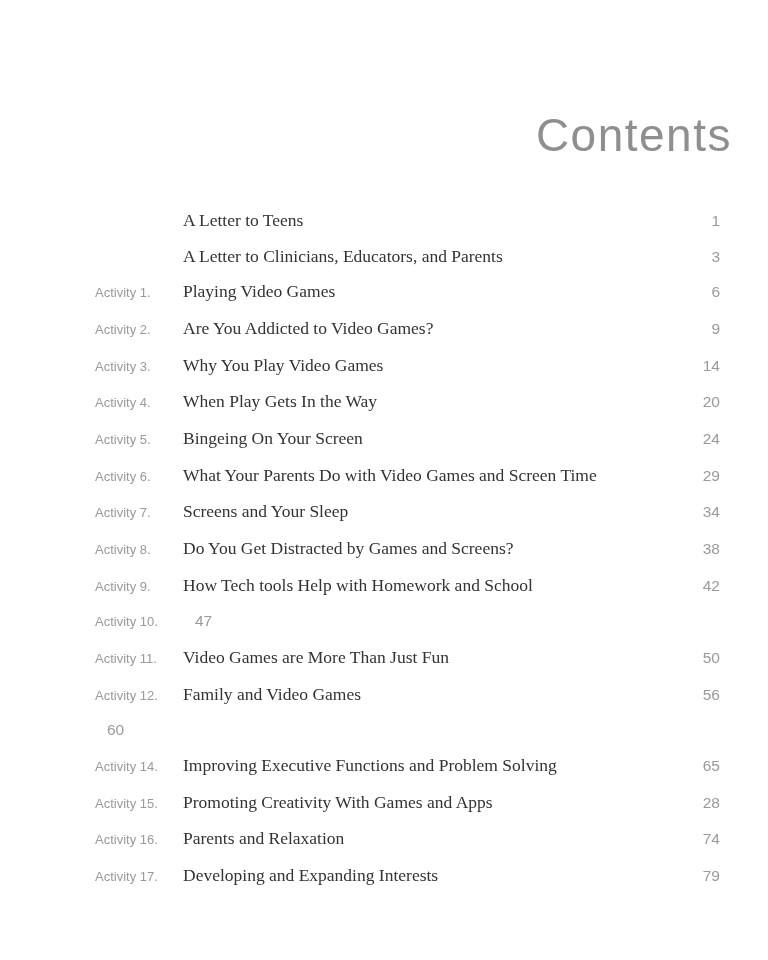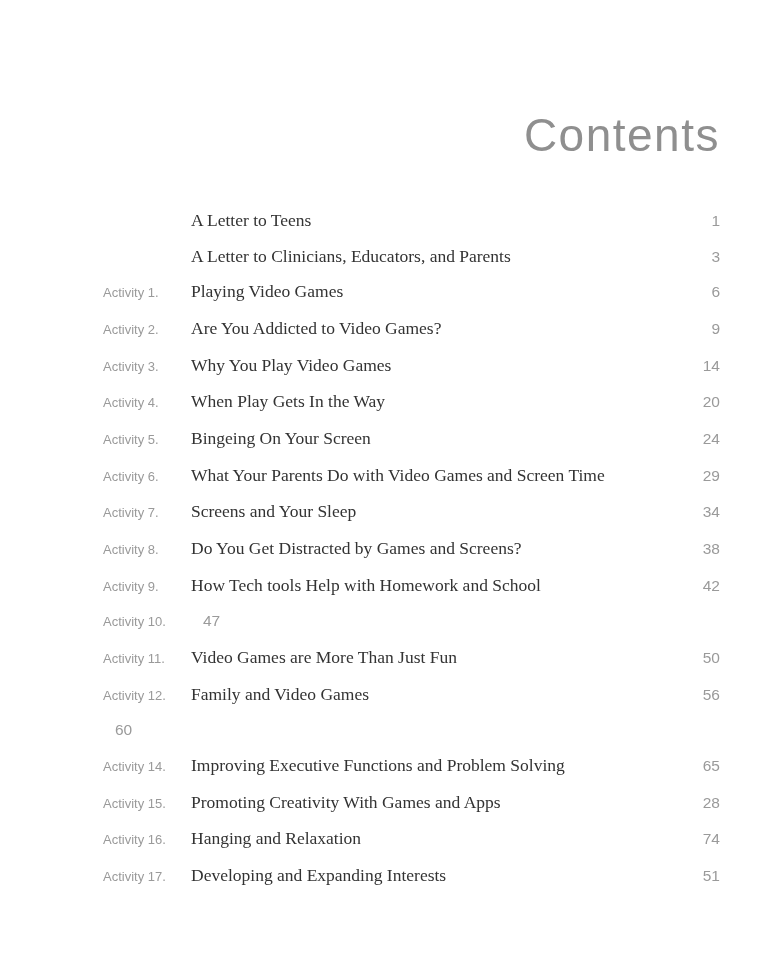--- a/index.html
+++ b/index.html
@@ -11,41 +11,40 @@
     position: relative;
     width: 768px;
     height: 960px;
     background: #ffffff;
     overflow: hidden;
     font-family: "Liberation Sans", sans-serif;
   }
   .contents-title {
     position: absolute;
     top: 112px;
-    right: 48px;
+    right: 36px;
     margin: 0;
     font-family: "Liberation Sans", sans-serif;
     font-size: 46px;
     font-weight: 200;
     letter-spacing: 1.5px;
     color: var(--title-gray, #8f8f8f);
     line-height: 1;
   }
   .toc {
     position: absolute;
     top: 203px;
     left: 95px;
     right: 48px;
   }
   .toc-row {
     display: flex;
     align-items: baseline;
     line-height: 34.66px;
     white-space: nowrap;
-    margin-left: 8px;
   }
   .activity-label {
     flex: 0 0 88px;
     font-family: "Liberation Sans", sans-serif;
     font-size: 13px;
     color: var(--label-gray, #9a9a9a);
   }
   .entry-title {
     flex: 1 1 auto;
     font-family: "Liberation Serif", serif;
@@ -145,22 +144,22 @@
         <span class="entry-title">Improving Executive Functions and Problem Solving</span>
         <span class="page-number">65</span>
       </div>
       <div class="toc-row">
         <span class="activity-label">Activity 15.</span>
         <span class="entry-title">Promoting Creativity With Games and Apps</span>
         <span class="page-number">28</span>
       </div>
       <div class="toc-row">
         <span class="activity-label">Activity 16.</span>
-        <span class="entry-title">Hanging and Relaxation</span>
+        <span class="entry-title">Parents and Relaxation</span>
         <span class="page-number">74</span>
       </div>
       <div class="toc-row">
         <span class="activity-label">Activity 17.</span>
         <span class="entry-title">Developing and Expanding Interests</span>
-        <span class="page-number">51</span>
+        <span class="page-number">79</span>
       </div>
     </div>
 </div>
 
 </body></html>

